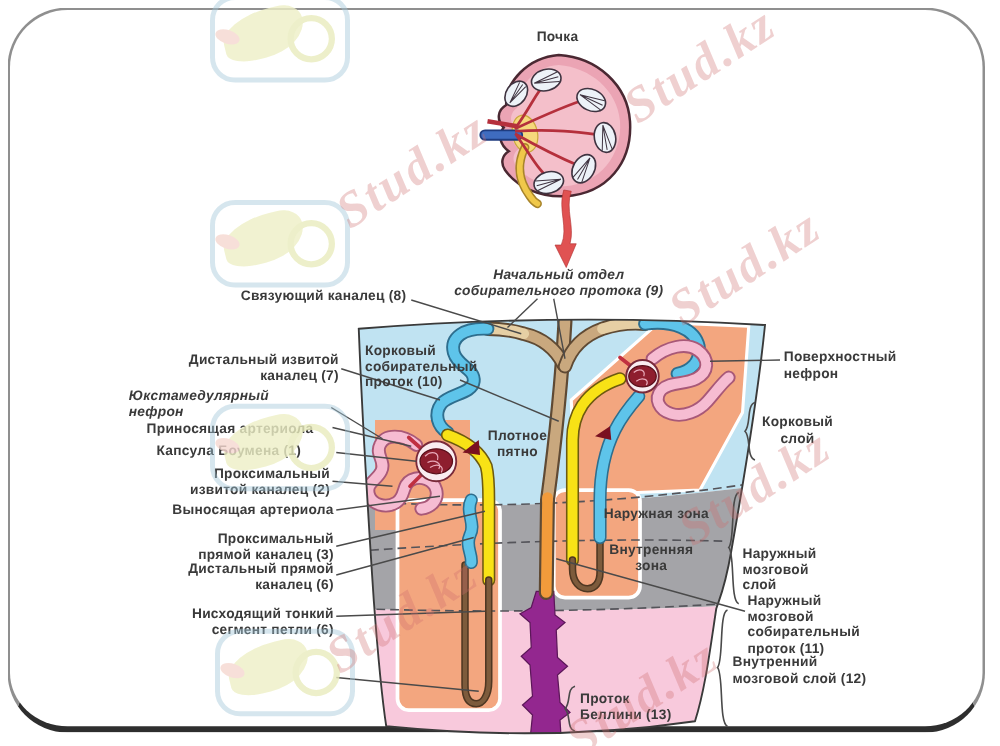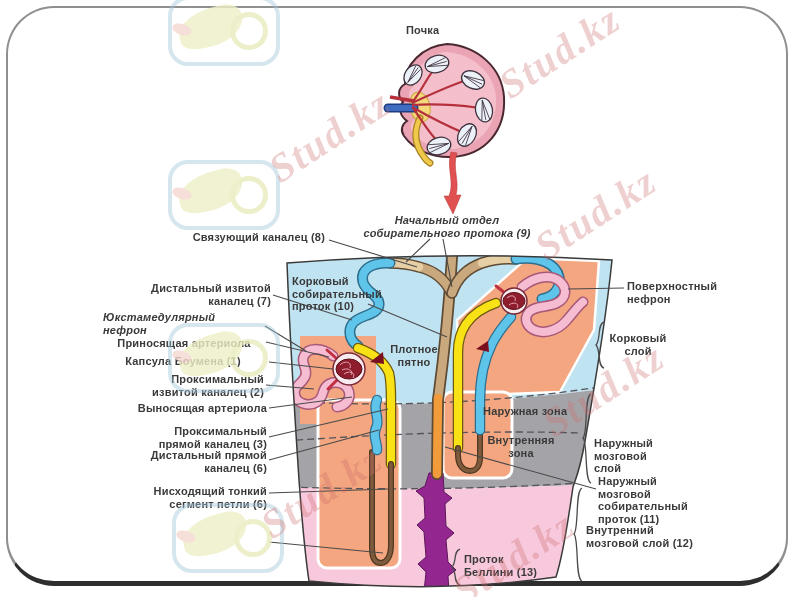--- a/index.html
+++ b/index.html
@@ -188,21 +188,21 @@
         <g transform="translate(413,75) rotate(-55)">
             <ellipse rx="11" ry="8"></ellipse>
             <path d="M-9,0 L9,-3 M-9,0 L9,0 M-9,0 L9,3" fill="none" stroke-width="0.8"></path>
           </g>
       </g>
     </g>
 
     <path d="M451,152 C446,168 455,182 449,196 L444,196 L453,214 L461,195 L456,195 C460,181 452,168 457,153 Z" fill="#e05252" stroke="#b03030" stroke-width="0.5"></path>
   </svg>
 
-  <div class="lbl" style="left:406px;top:24px;width:80px;">Почка</div>
+  <div class="lbl" style="left:406px;top:24px;width:80px;text-align:center;">Почка</div>
   <div class="lbl" style="left:337px;top:214px;width:220px;text-align:center;font-style:italic;">Начальный отдел
 собирательного протока (9)</div>
   <div class="lbl" style="left:135px;top:231px;width:190px;text-align:right;">Связующий каналец (8)</div>
   <div class="lbl" style="left:292px;top:275px;width:110px;text-align:left;">Корковый
 собирательный
 проток (10)</div>
   <div class="lbl" style="left:111px;top:282px;width:160px;text-align:right;">Дистальный извитой
 каналец (7)</div>
   <div class="lbl" style="left:103px;top:311px;width:160px;text-align:left;font-style:italic;">Юкстамедулярный
 нефрон</div>

